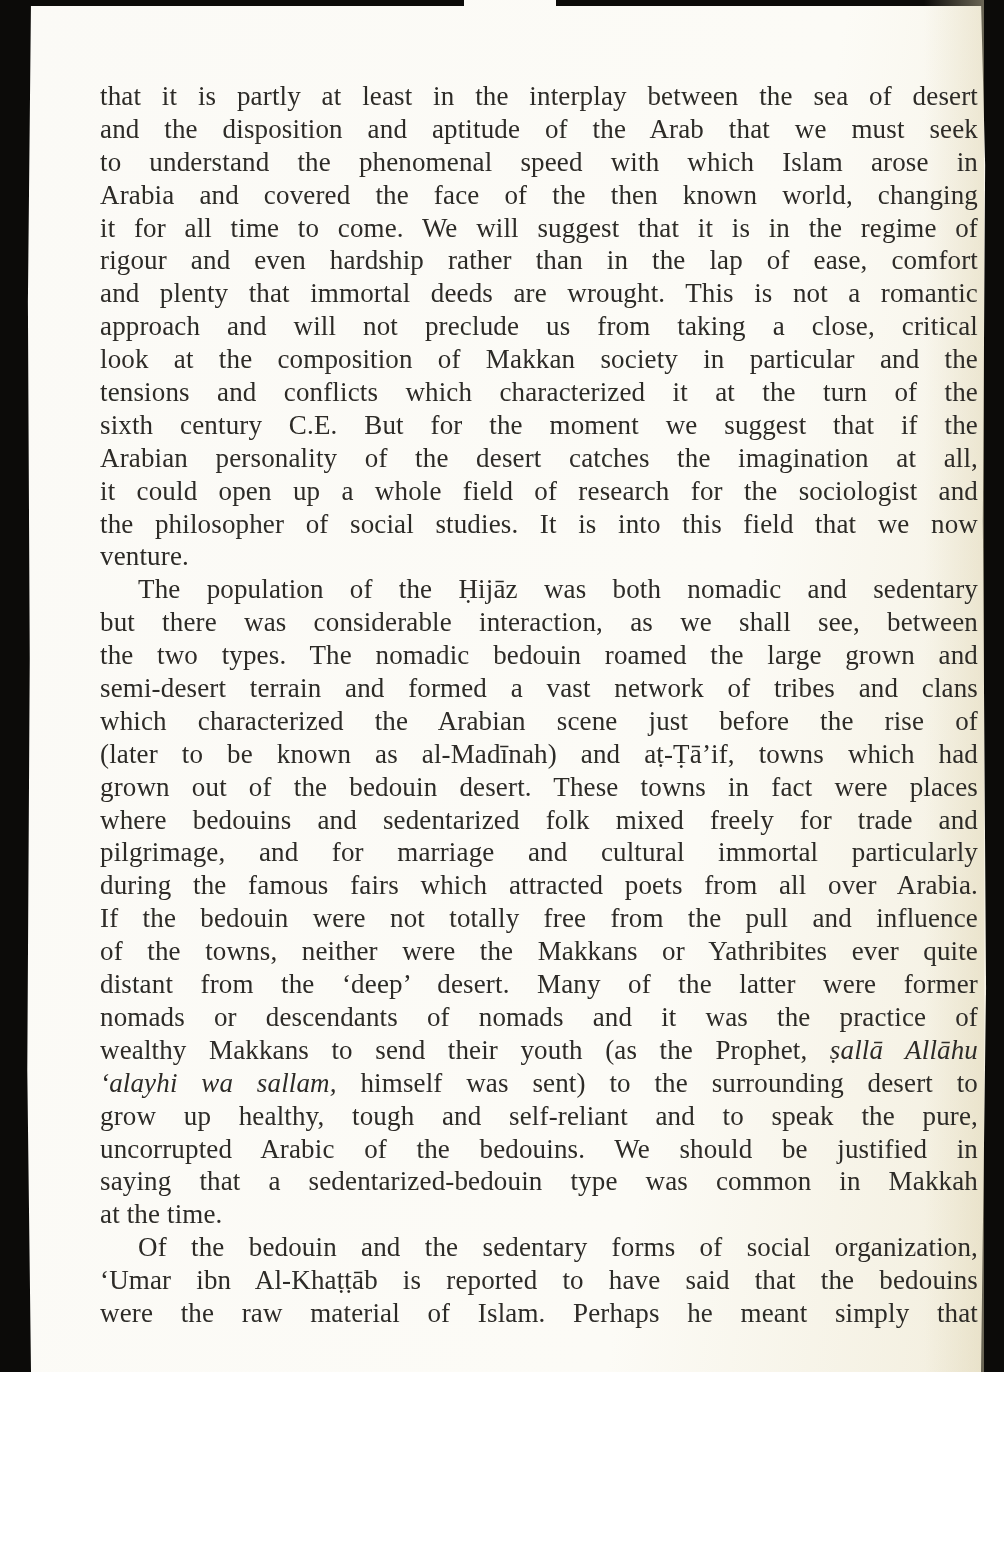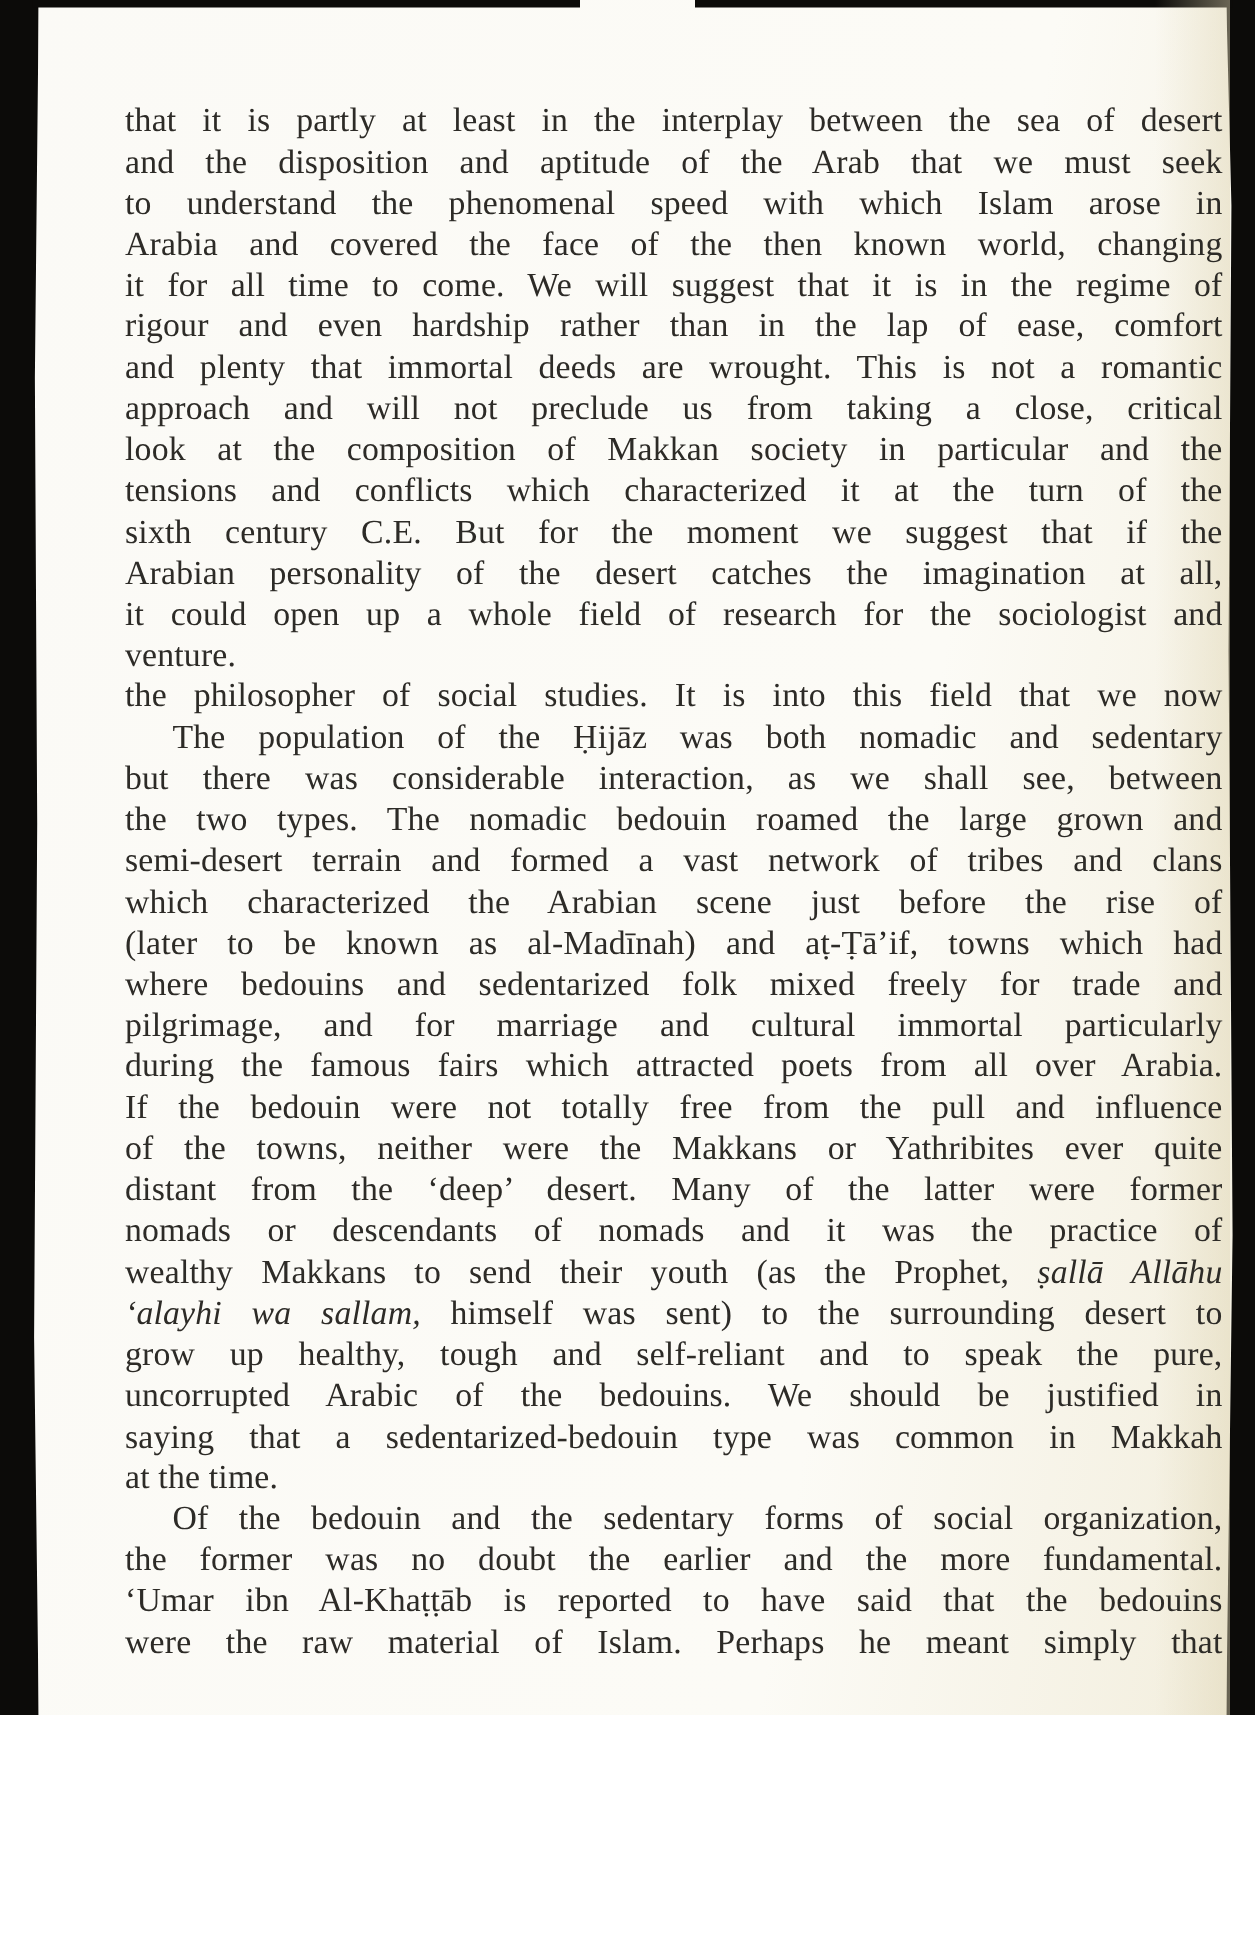--- a/index.html
+++ b/index.html
@@ -92,41 +92,41 @@
       <div class="line"><span>Arabia and covered the face of the then known world, changing</span></div>
       <div class="line"><span>it for all time to come. We will suggest that it is in the regime of</span></div>
       <div class="line"><span>rigour and even hardship rather than in the lap of ease, comfort</span></div>
       <div class="line"><span>and plenty that immortal deeds are wrought. This is not a romantic</span></div>
       <div class="line"><span>approach and will not preclude us from taking a close, critical</span></div>
       <div class="line"><span>look at the composition of Makkan society in particular and the</span></div>
       <div class="line"><span>tensions and conflicts which characterized it at the turn of the</span></div>
       <div class="line"><span>sixth century C.E. But for the moment we suggest that if the</span></div>
       <div class="line"><span>Arabian personality of the desert catches the imagination at all,</span></div>
       <div class="line"><span>it could open up a whole field of research for the sociologist and</span></div>
+      <div class="line"><span>the philosopher of social studies. It is into this field that we now</span></div>
       <div class="line nojust"><span>venture.</span></div>
-      <div class="line"><span>the philosopher of social studies. It is into this field that we now</span></div>
       <div class="line indent"><span>The population of the Ḥijāz was both nomadic and sedentary</span></div>
       <div class="line"><span>but there was considerable interaction, as we shall see, between</span></div>
       <div class="line"><span>the two types. The nomadic bedouin roamed the large grown and</span></div>
       <div class="line"><span>semi-desert terrain and formed a vast network of tribes and clans</span></div>
       <div class="line"><span>which characterized the Arabian scene just before the rise of</span></div>
       <div class="line"><span>(later to be known as al-Madīnah) and aṭ-Ṭā’if, towns which had</span></div>
+      <div class="line"><span>grown out of the bedouin desert. These towns in fact were places</span></div>
       <div class="line"><span>where bedouins and sedentarized folk mixed freely for trade and</span></div>
       <div class="line"><span>pilgrimage, and for marriage and cultural immortal particularly</span></div>
       <div class="line"><span>during the famous fairs which attracted poets from all over Arabia.</span></div>
       <div class="line"><span>If the bedouin were not totally free from the pull and influence</span></div>
       <div class="line"><span>of the towns, neither were the Makkans or Yathribites ever quite</span></div>
       <div class="line"><span>distant from the ‘deep’ desert. Many of the latter were former</span></div>
       <div class="line"><span>nomads or descendants of nomads and it was the practice of</span></div>
       <div class="line"><span>wealthy Makkans to send their youth (as the Prophet, </span><span class="it">ṣallā Allāhu</span></div>
       <div class="line"><span class="it">‘alayhi wa sallam,</span><span> himself was sent) to the surrounding desert to</span></div>
       <div class="line"><span>grow up healthy, tough and self-reliant and to speak the pure,</span></div>
       <div class="line"><span>uncorrupted Arabic of the bedouins. We should be justified in</span></div>
       <div class="line"><span>saying that a sedentarized-bedouin type was common in Makkah</span></div>
       <div class="line nojust"><span>at the time.</span></div>
       <div class="line indent"><span>Of the bedouin and the sedentary forms of social organization,</span></div>
-      <div class="line"><span>the former was no doubt the earlier and the more fundamental.</span></div>
       <div class="line"><span>‘Umar ibn Al-Khaṭṭāb is reported to have said that the bedouins</span></div>
       <div class="line"><span>were the raw material of Islam. Perhaps he meant simply that</span></div>
     </main>
 
   <div class="pagenum">18</div>
 </div>
 
 </body></html>

